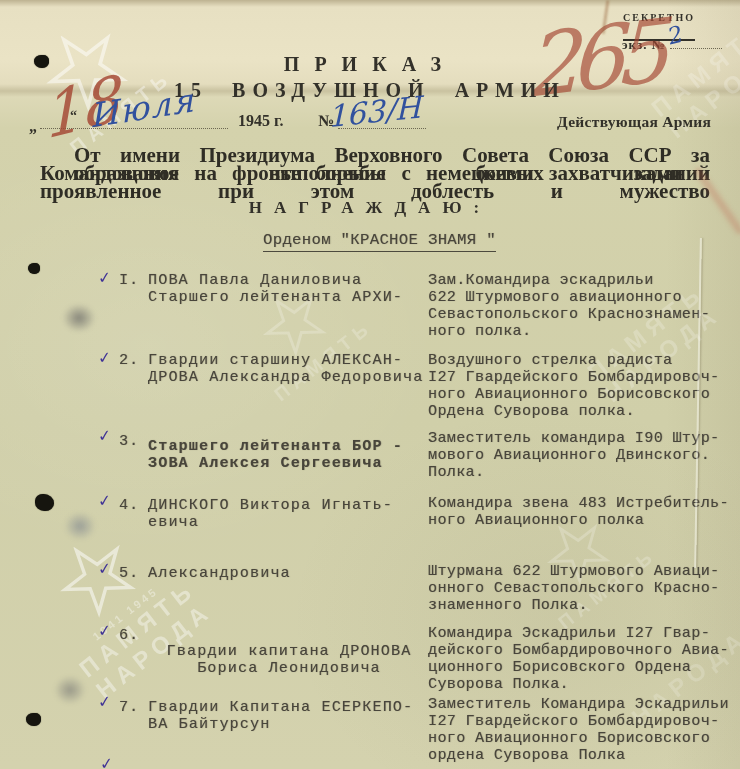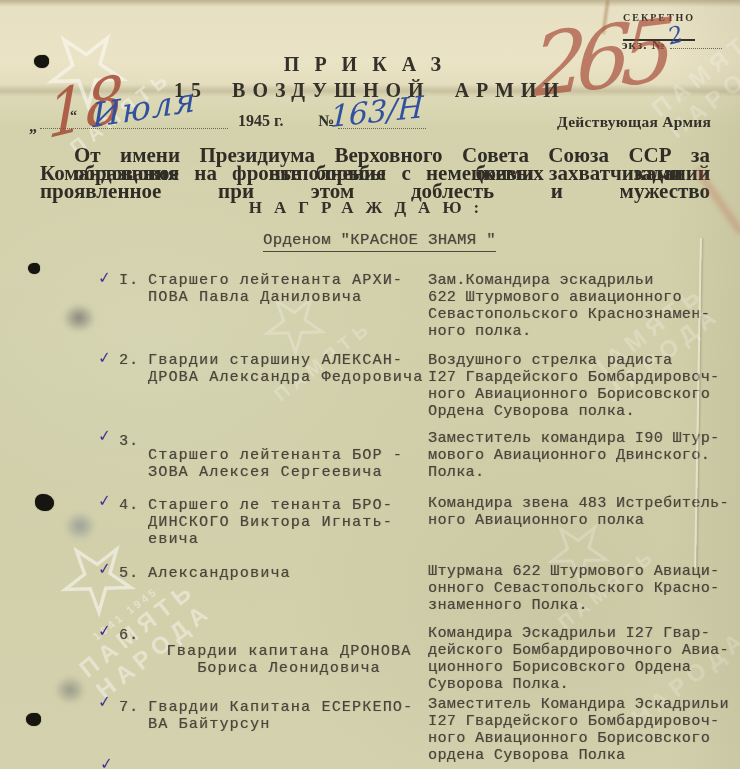--- a/index.html
+++ b/index.html
@@ -140,22 +140,22 @@
 <div class="abs print preline" style="top:164px;left:40px;width:670px;">Командования на фронте борьбы с немецкими захватчиками и проявленное при этом доблесть и мужество</div>
 
 <div class="abs print award">НАГРАЖДАЮ:</div>
 
 <div class="abs tw orderline">Орденом "КРАСНОЕ ЗНАМЯ "</div>
 
 <div class="entry" style="top:272px;">
   <span class="check">✓</span>
   <div class="num tw">I.</div>
   <div class="name tw">
+    <div>ПОВА Павла Даниловича</div>
     <div>Старшего лейтенанта АРХИ-</div>
-    <div>ПОВА Павла Даниловича</div>
   </div>
   <div class="pos tw">
     <div>Зам.Командира эскадрильи</div>
     <div>622 Штурмового авиационного</div>
     <div>Севастопольского Краснознамен-</div>
     <div>ного полка.</div>
   </div>
 </div>
 
 <div class="entry" style="top:352px;">
@@ -169,36 +169,35 @@
     <div>Воздушного стрелка радиста</div>
     <div>I27 Гвардейского Бомбардировоч-</div>
     <div>ного Авиационного Борисовского</div>
     <div>Ордена Суворова полка.</div>
   </div>
 </div>
 
 <div class="entry" style="top:430px;">
   <span class="check">✓</span>
   <div class="num tw" style="top:3px;">3.</div>
-  <div class="name tw" style="top:17px;">
+  <div class="name tw" style="top:8px;font-weight:bold;">
     <div>Старшего лейтенанта БОР -</div>
     <div>ЗОВА Алексея Сергеевича</div>
   </div>
   <div class="pos tw">
     <div>Заместитель командира I90 Штур-</div>
     <div>мового Авиационного Двинского.</div>
     <div>Полка.</div>
   </div>
 </div>
 
 <div class="entry" style="top:495px;">
   <span class="check">✓</span>
   <div class="num tw" style="top:2px;">4.</div>
   <div class="name tw" style="top:2px;">
-    <div>Старшего ле тенанта БРО-</div>
     <div>ДИНСКОГО Виктора Игнать-</div>
     <div>евича</div>
   </div>
   <div class="pos tw">
     <div>Командира звена 483 Истребитель-</div>
     <div>ного Авиационного полка</div>
   </div>
 </div>
 
 <div class="entry" style="top:563px;">

